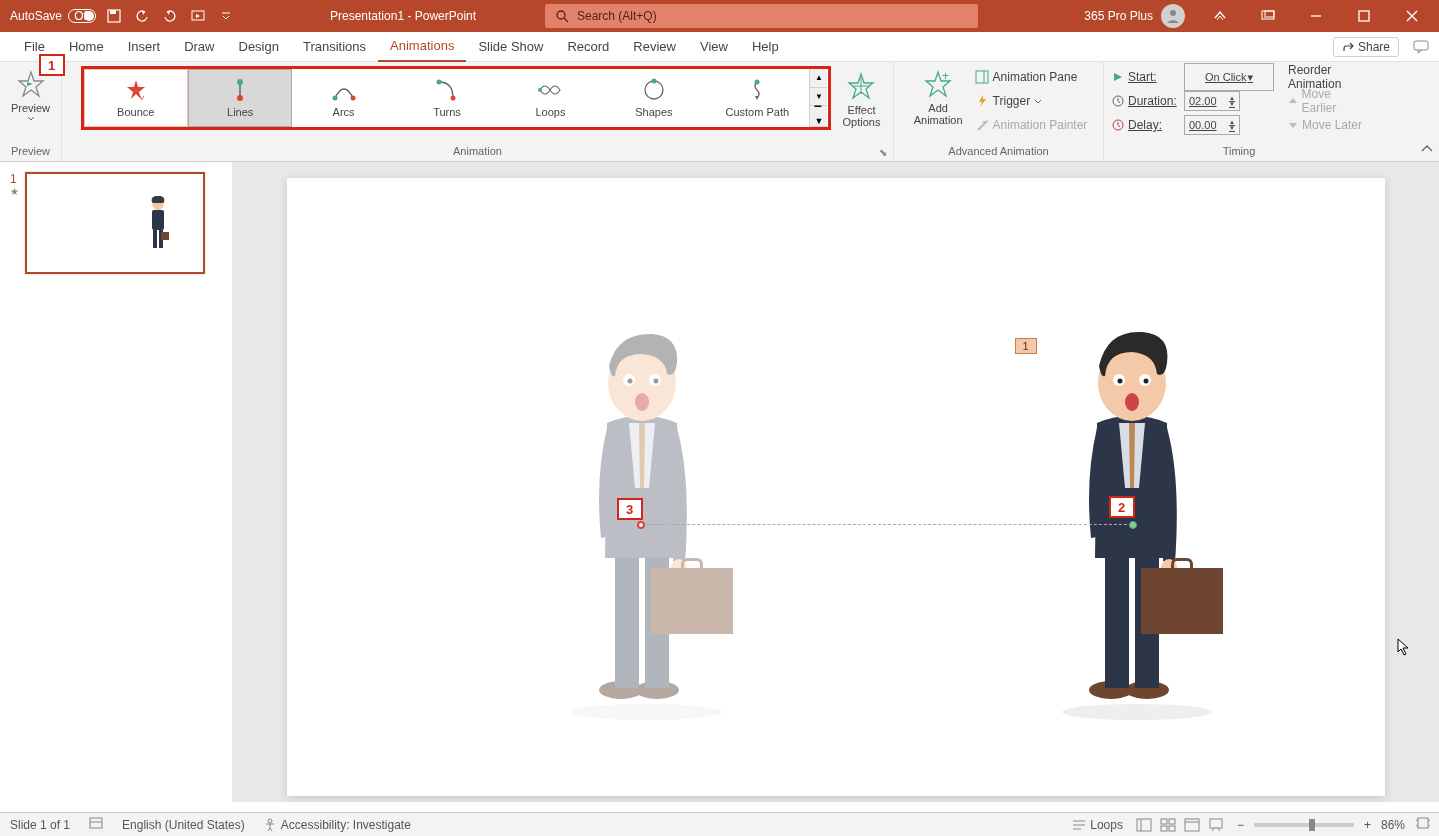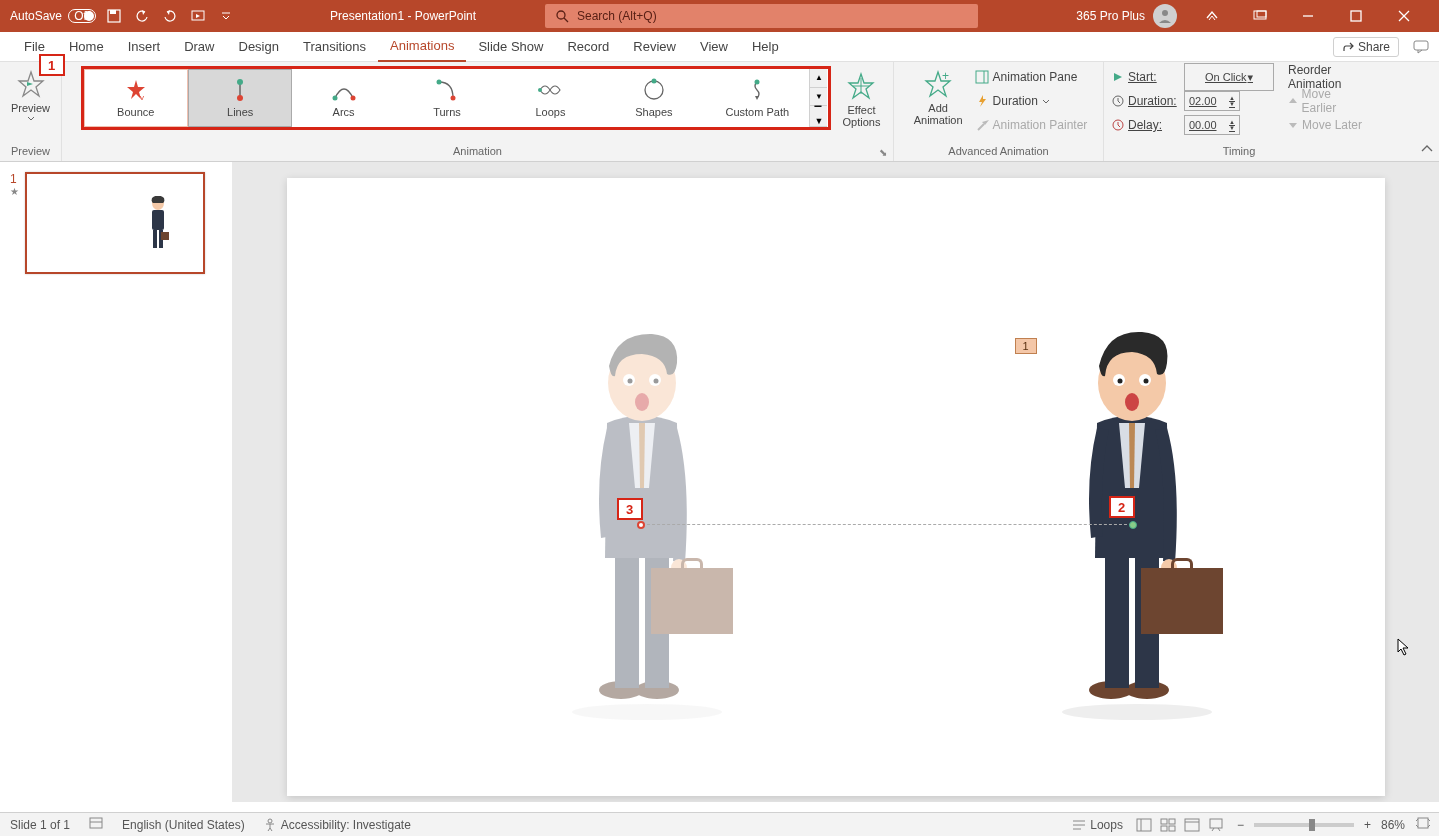--- a/index.html
+++ b/index.html
@@ -7,21 +7,21 @@
 
 
 .titlebar { height: 32px; background: #b7472a; display: flex; align-items: center; color: #fff; font-size: 12px; position: relative; }
 .titlebar-left { display: flex; align-items: center; gap: 8px; padding-left: 10px; }
 .autosave-toggle { display: flex; align-items: center; gap: 6px; }
 .toggle-switch { width: 28px; height: 14px; border: 1px solid #fff; border-radius: 7px; position: relative; display: flex; align-items: center; justify-content: flex-end; padding: 0 2px; font-size: 12px; }
 .toggle-switch::before { content: ''; position: absolute; right: 1px; width: 10px; height: 10px; background: #fff; border-radius: 50%; }
 .qat-icon { width: 20px; height: 20px; display: flex; align-items: center; justify-content: center; cursor: pointer; }
 .title-center { position: absolute; left: 330px; display: flex; align-items: center; gap: 10px; }
 .search-box { position: absolute; left: 545px; width: 433px; height: 24px; background: #e2826a; border-radius: 2px; display: flex; align-items: center; padding: 0 10px; gap: 8px; color: #5a2015; }
-.titlebar-right { position: absolute; right: 12px; display: flex; align-items: center; gap: 2px; }
+.titlebar-right { position: absolute; right: 4px; display: flex; align-items: center; gap: 2px; }
 .user-area { display: flex; align-items: center; gap: 8px; margin-right: 10px; }
 .avatar { width: 24px; height: 24px; background: #d0d0d0; border-radius: 50%; display: flex; align-items: center; justify-content: center; }
 .win-btn { width: 46px; height: 32px; display: flex; align-items: center; justify-content: center; cursor: pointer; }
 
 
 .ribbon-tabs { height: 30px; background: #fff; border-bottom: 1px solid #e1e1e1; display: flex; align-items: center; padding-left: 12px; position: relative; }
 .tab { padding: 0 12px; height: 30px; display: flex; align-items: center; font-size: 13px; color: #444; cursor: pointer; }
 .tab.active { color: #b7472a; border-bottom: 2px solid #b7472a; }
 .share-btn { position: absolute; right: 40px; display: flex; align-items: center; gap: 4px; padding: 2px 8px; border: 1px solid #d0d0d0; border-radius: 3px; font-size: 12px; color: #444; }
 .comments-btn { position: absolute; right: 6px; width: 24px; height: 20px; display: flex; align-items: center; justify-content: center; }
@@ -323,21 +323,21 @@
           <svg width="14" height="14">
               <rect x="1" y="1" width="12" height="12" fill="none" stroke="#4a8"></rect>
               <line x1="9" y1="1" x2="9" y2="13" stroke="#4a8"></line>
             </svg>
           <span>Animation Pane</span>
         </div>
         <div class="adv-row">
           <svg width="14" height="14">
               <path d="M8 1 L4 8 L7 8 L5 13 L11 5 L8 5 Z" fill="#e8a030"></path>
             </svg>
-          <span>Duration</span>
+          <span>Trigger</span>
           <svg width="8" height="5">
               <path d="M1 1 L4 4 L7 1" fill="none" stroke="#666"></path>
             </svg>
         </div>
         <div class="adv-row disabled">
           <svg width="14" height="14">
               <path d="M14 2 L10 7 L7 4 Z" fill="#bbb"></path>
               <path d="M9 6 L3 12" stroke="#bbb" stroke-width="2"></path>
             </svg>
           <span>Animation Painter</span>

